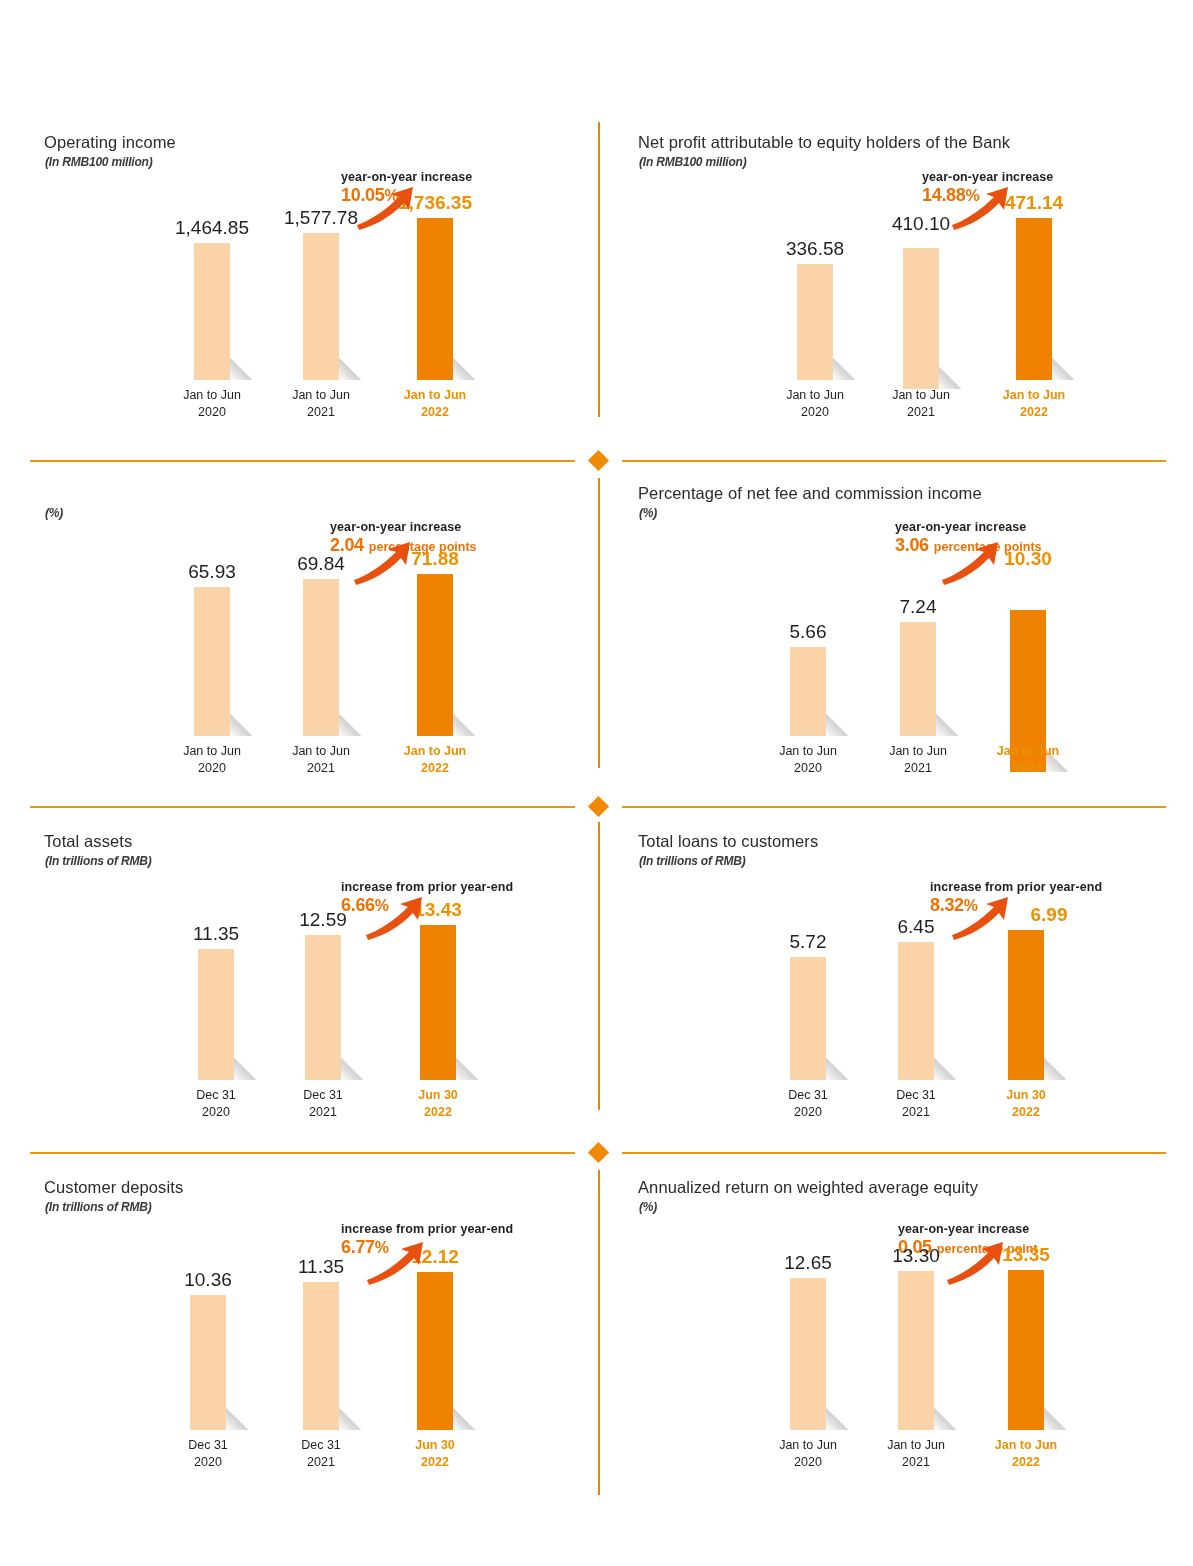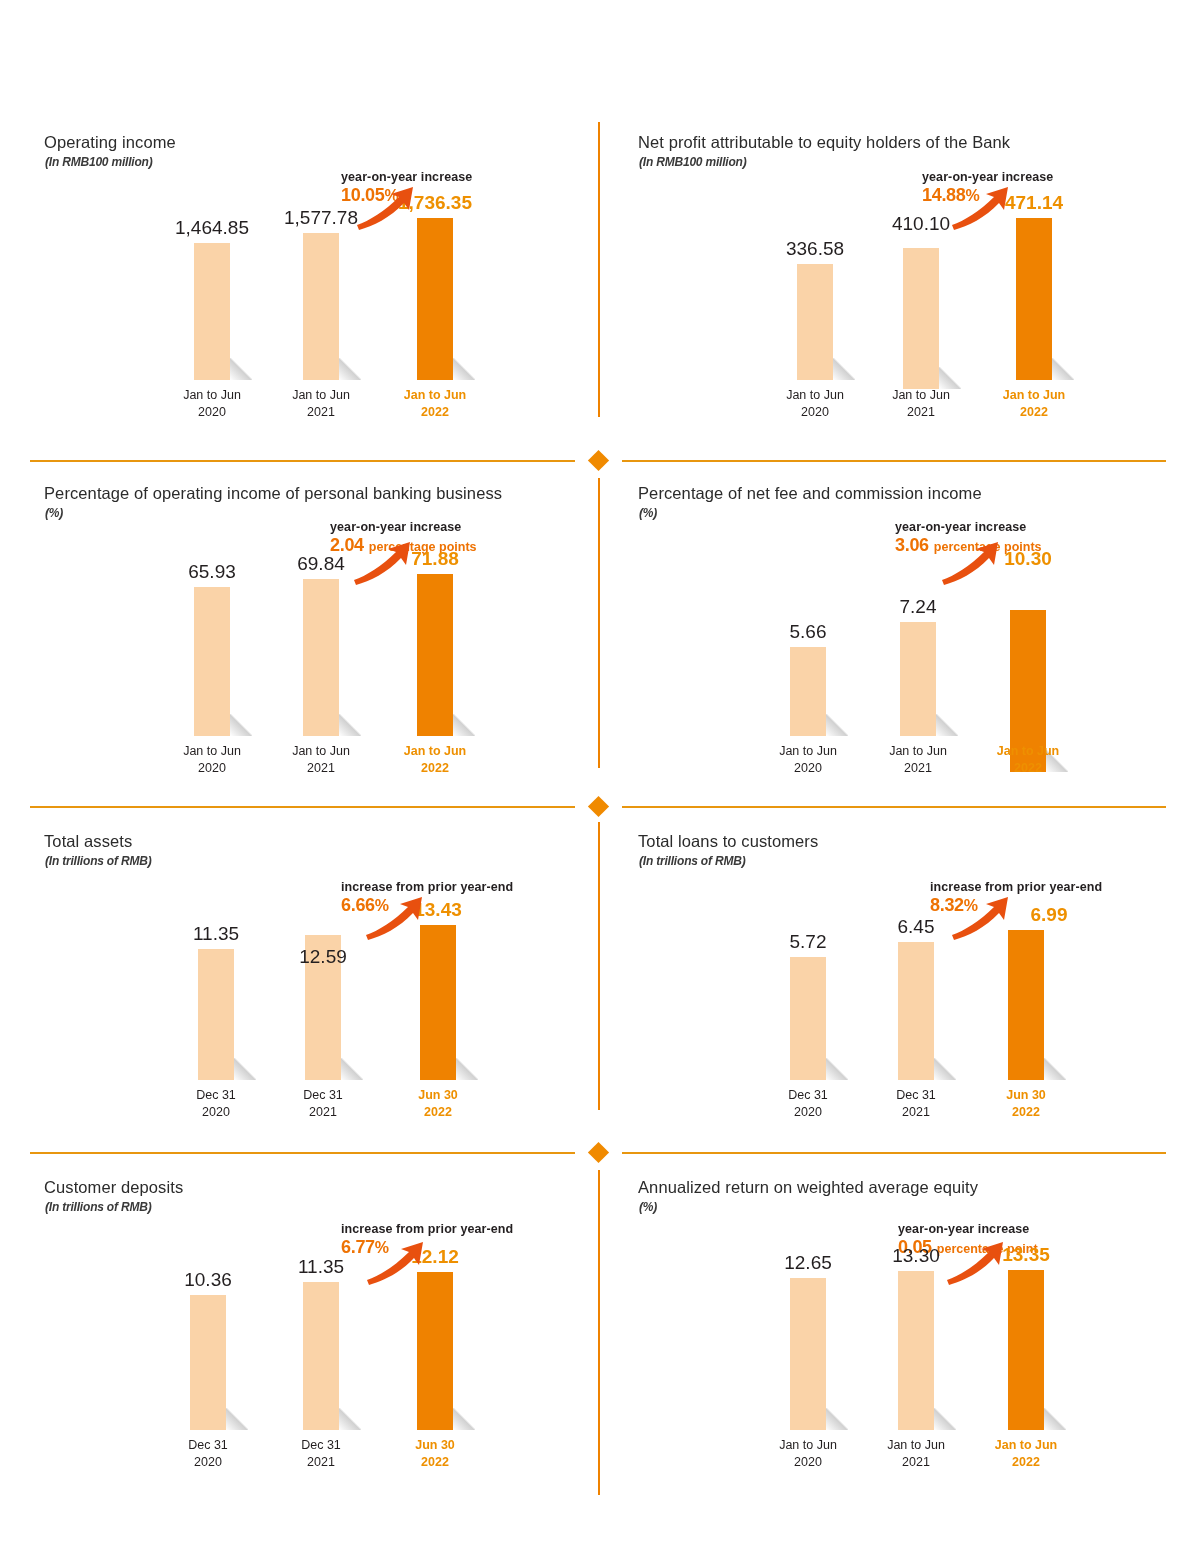--- a/index.html
+++ b/index.html
@@ -113,21 +113,20 @@
       </div>
       <div class="panel" style="left: 630px; top: 133px;">
         <div class="p-title">Net profit attributable to equity holders of the Bank</div>
         <div class="p-unit">(In RMB100 million)</div>
         <div class="callout" style="left: 292px; top: 25px;">
           <div class="lead">year-on-year increase</div>
           <div class="figure"><span class="big">14.88</span><span class="suf-pct">%</span></div>
         </div>
       </div>
       <div class="panel" style="left: 36px; top: 484px;">
-        <div class="p-title">Percentage of operating income of personal banking business</div>
         <div class="p-unit">(%)</div>
         <div class="callout" style="left: 294px; top: 24px;">
           <div class="lead">year-on-year increase</div>
           <div class="figure"><span class="big">2.04</span><span class="suf-pts">percentage points</span></div>
         </div>
       </div>
       <div class="panel" style="left: 630px; top: 484px;">
         <div class="p-title">Percentage of net fee and commission income</div>
         <div class="p-unit">(%)</div>
         <div class="callout" style="left: 265px; top: 24px;">
@@ -254,21 +253,21 @@
       </svg></div>
     <div class="bar light" style="left: 198px; top: 949.006px; height: 130.994px;">
       <div class="col" style="height: 130.994px;"></div>
       <div class="shadow"></div>
       <div class="vlabel" style="top: -26px;">11.35</div>
     </div>
     <div class="xlabel" style="left: 156px; top: 1087px;"><span>Dec 31</span><span class="l2">2020</span></div>
     <div class="bar light" style="left: 305px; top: 934.695px; height: 145.305px;">
       <div class="col" style="height: 145.305px;"></div>
       <div class="shadow"></div>
-      <div class="vlabel" style="top: -26px; margin-top: 37px;">12.59</div>
+      <div class="vlabel" style="top: -26px;">12.59</div>
     </div>
     <div class="xlabel" style="left: 263px; top: 1087px;"><span>Dec 31</span><span class="l2">2021</span></div>
     <div class="bar dark" style="left: 420px; top: 925px; height: 155px;">
       <div class="col" style="height: 155px;"></div>
       <div class="shadow"></div>
       <div class="vlabel" style="top: -26px;">13.43</div>
     </div>
     <div class="xlabel hl" style="left: 378px; top: 1087px;"><span>Jun 30</span><span class="l2">2022</span></div>
     <div class="arrow" style="left: 364px; top: 895px;"><svg viewBox="0 0 62 46" width="62" height="46" aria-hidden="true">
         <path d="M2 40 C14 36 30 26 44 12 L36 9 L58 2 L54 25 L49 18 C35 33 18 41 4 45 Z" fill="#E8500F"></path>

